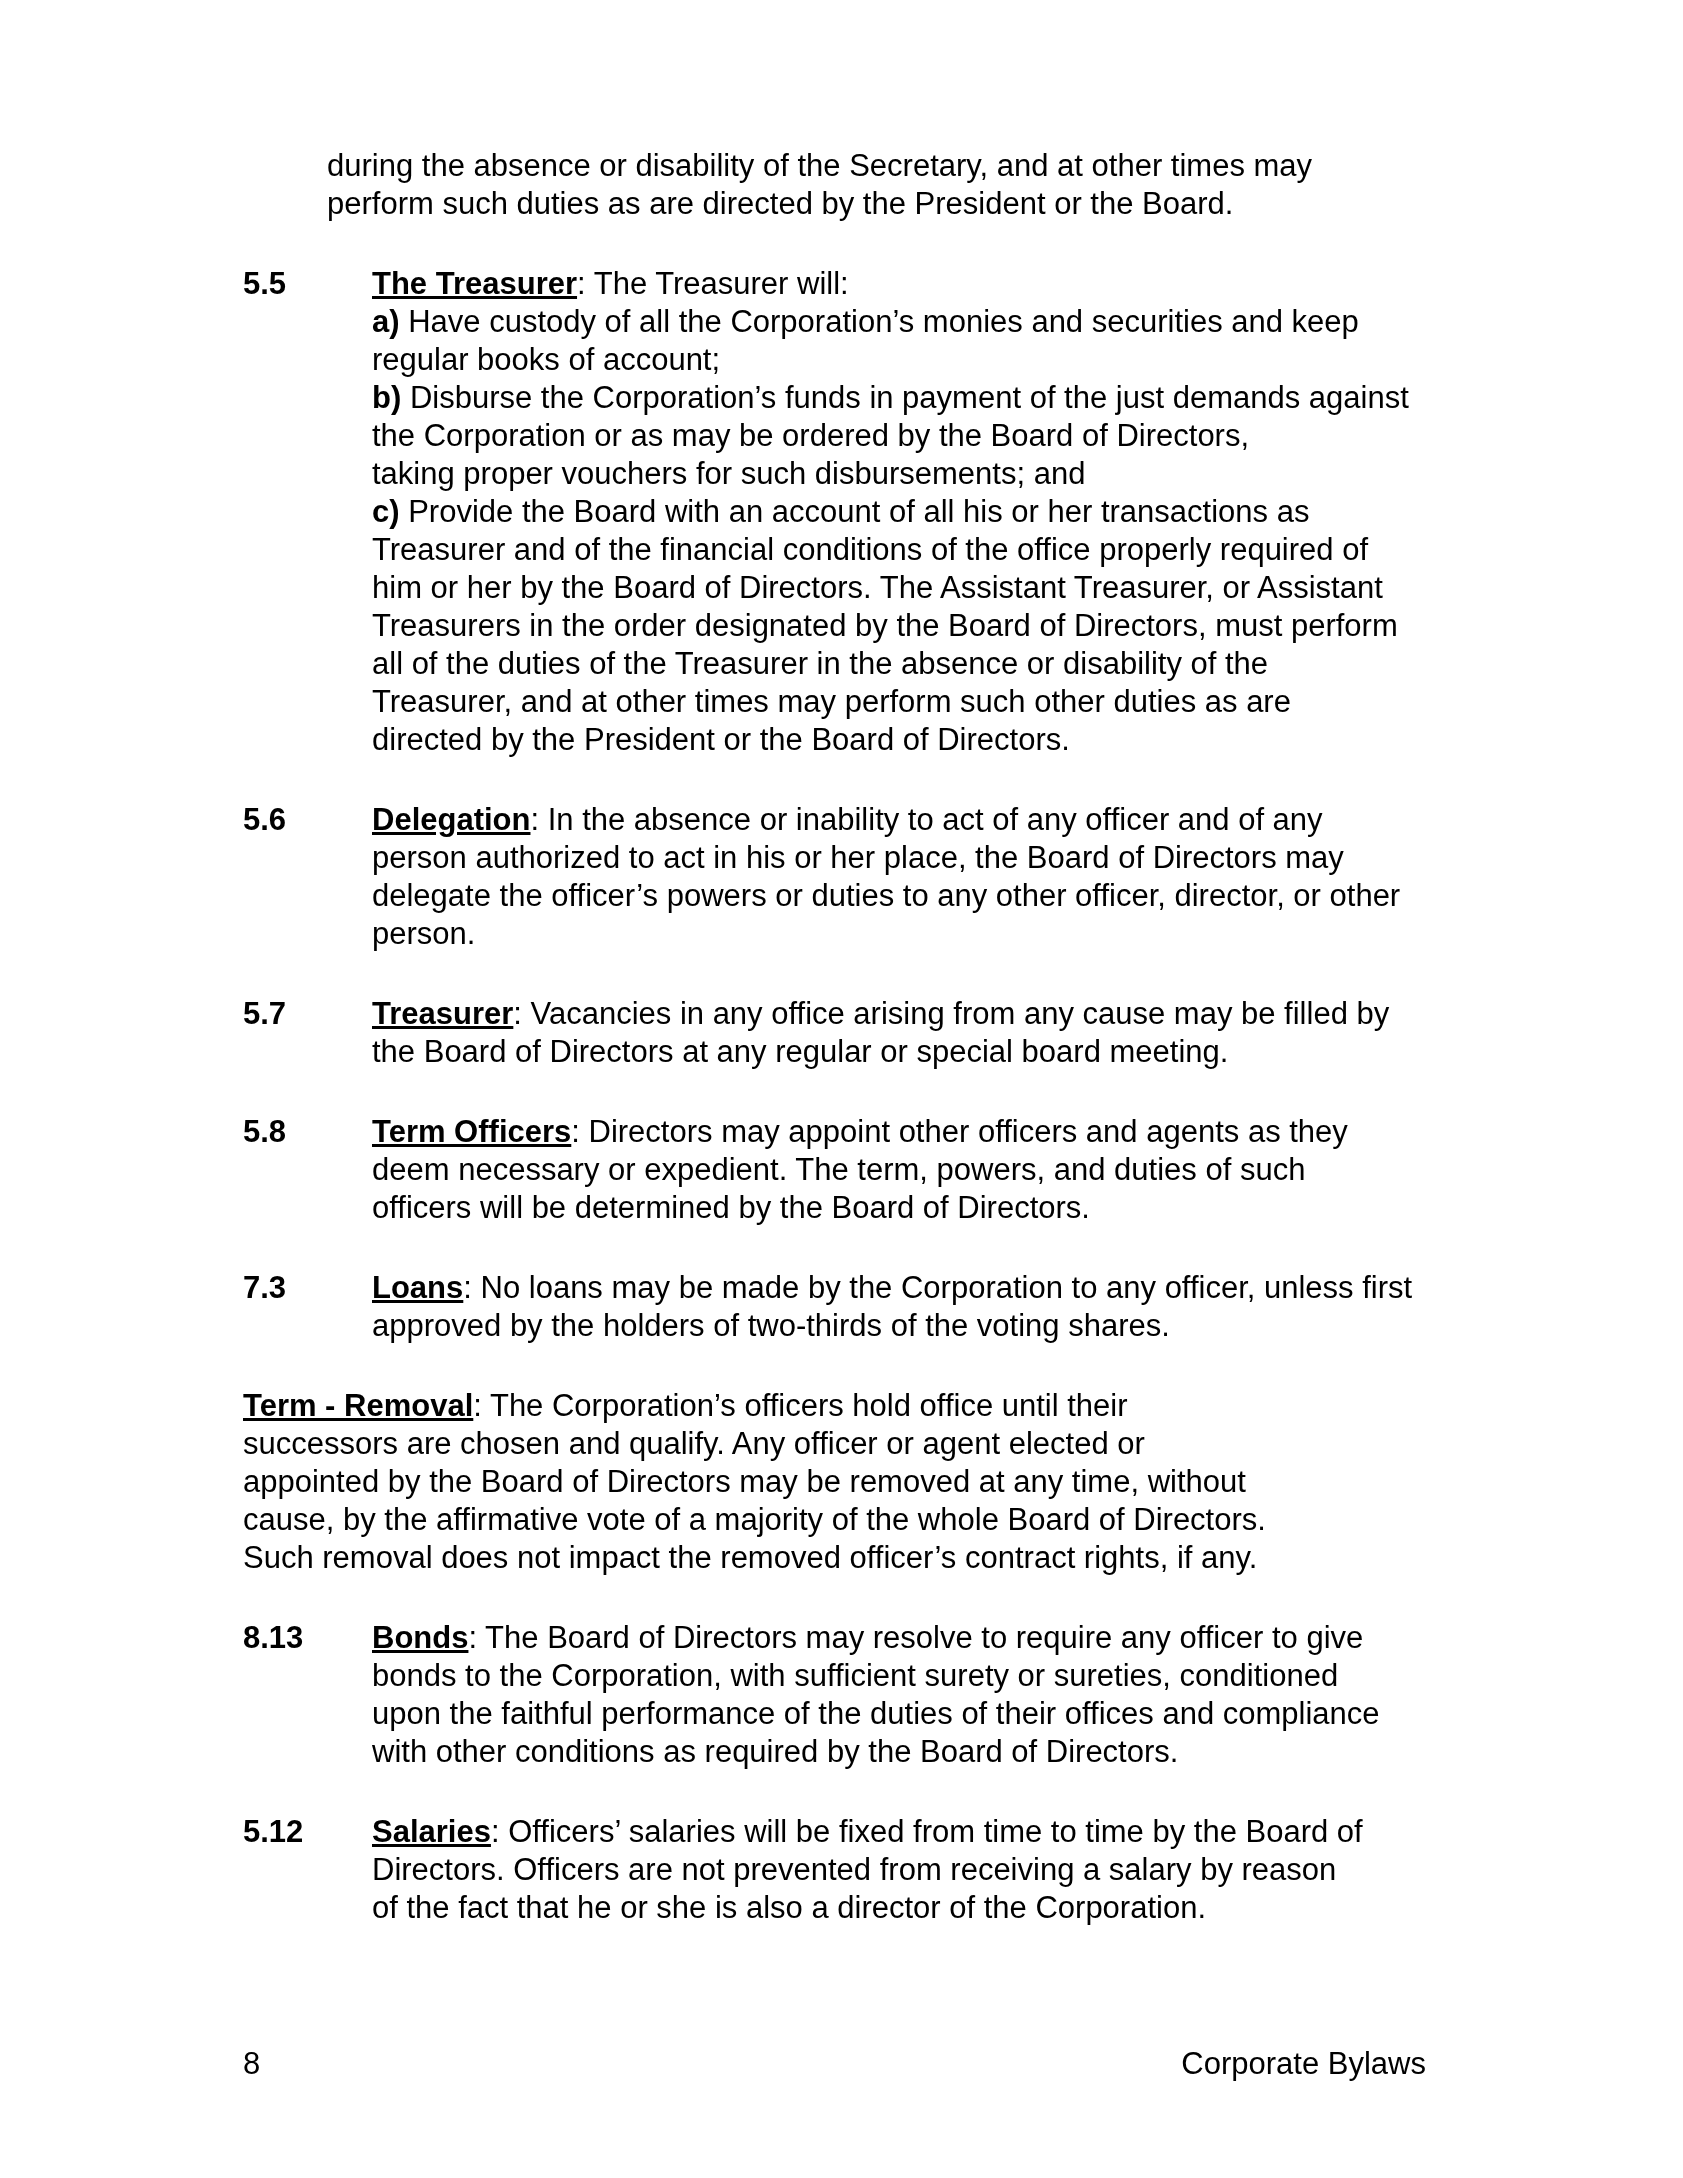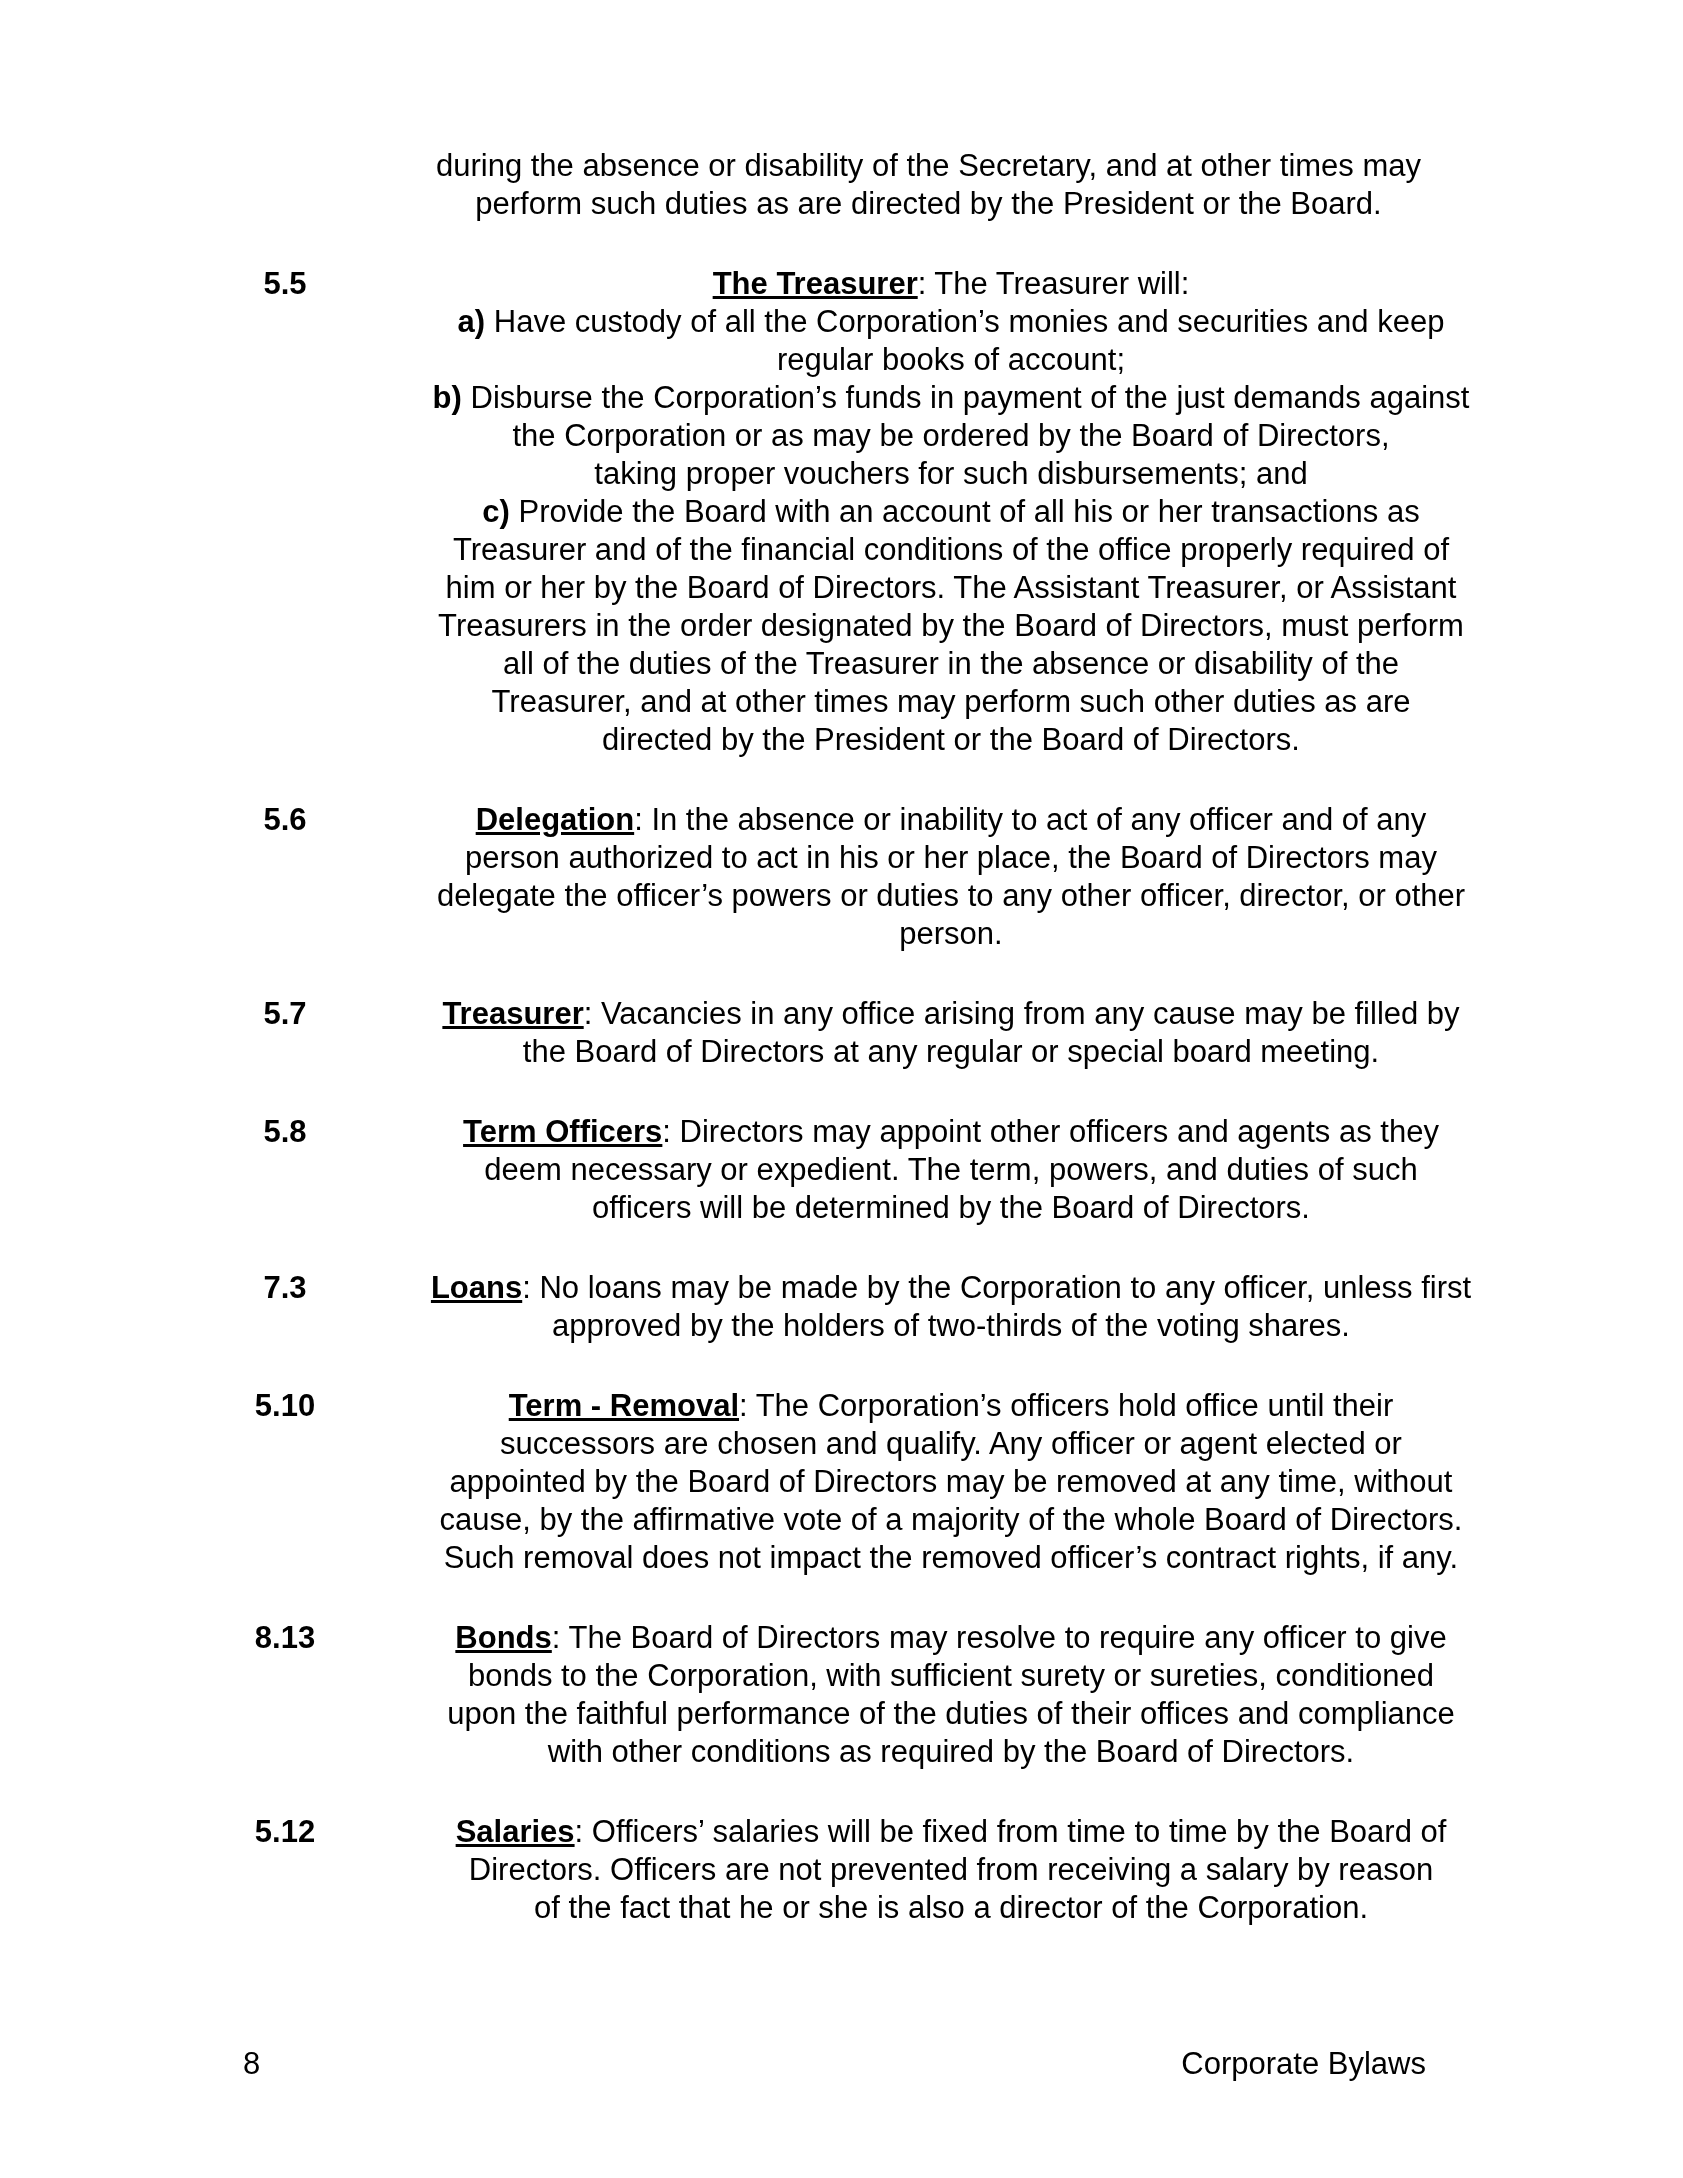--- a/index.html
+++ b/index.html
@@ -10,21 +10,20 @@
   .page {
     position: relative;
     width: 1683px;
     height: 2178px;
     background: #ffffff;
     font-family: "Liberation Sans", "DejaVu Sans", sans-serif;
     font-size: 31px;
     line-height: 38px;
     color: #000000;
     overflow: hidden;
-    text-align: center;
   }
   .content {
     position: absolute;
     left: 243px;
     top: 147px;
     width: 1287px;
   }
   .intro {
     margin-left: 84px;
     margin-bottom: 42px;
@@ -83,21 +82,20 @@
         </div>
         <div class="section">
           <div class="sec-num">5.8</div>
           <div class="sec-body"><span class="sec-heading">Term Officers</span>: Directors may appoint other officers and agents as they<br>deem necessary or expedient. The term, powers, and duties of such<br>officers will be determined by the Board of Directors.</div>
         </div>
         <div class="section">
           <div class="sec-num">7.3</div>
           <div class="sec-body"><span class="sec-heading">Loans</span>: No loans may be made by the Corporation to any officer, unless first<br>approved by the holders of two-thirds of the voting shares.</div>
         </div>
         <div class="section">
-          <div class="sec-num">5.10</div>
           <div class="sec-body"><span class="sec-heading">Term - Removal</span>: The Corporation’s officers hold office until their<br>successors are chosen and qualify. Any officer or agent elected or<br>appointed by the Board of Directors may be removed at any time, without<br>cause, by the affirmative vote of a majority of the whole Board of Directors.<br>Such removal does not impact the removed officer’s contract rights, if any.</div>
         </div>
         <div class="section">
           <div class="sec-num">8.13</div>
           <div class="sec-body"><span class="sec-heading">Bonds</span>: The Board of Directors may resolve to require any officer to give<br>bonds to the Corporation, with sufficient surety or sureties, conditioned<br>upon the faithful performance of the duties of their offices and compliance<br>with other conditions as required by the Board of Directors.</div>
         </div>
         <div class="section">
           <div class="sec-num">5.12</div>
           <div class="sec-body"><span class="sec-heading">Salaries</span>: Officers’ salaries will be fixed from time to time by the Board of<br>Directors. Officers are not prevented from receiving a salary by reason<br>of the fact that he or she is also a director of the Corporation.</div>
         </div>

